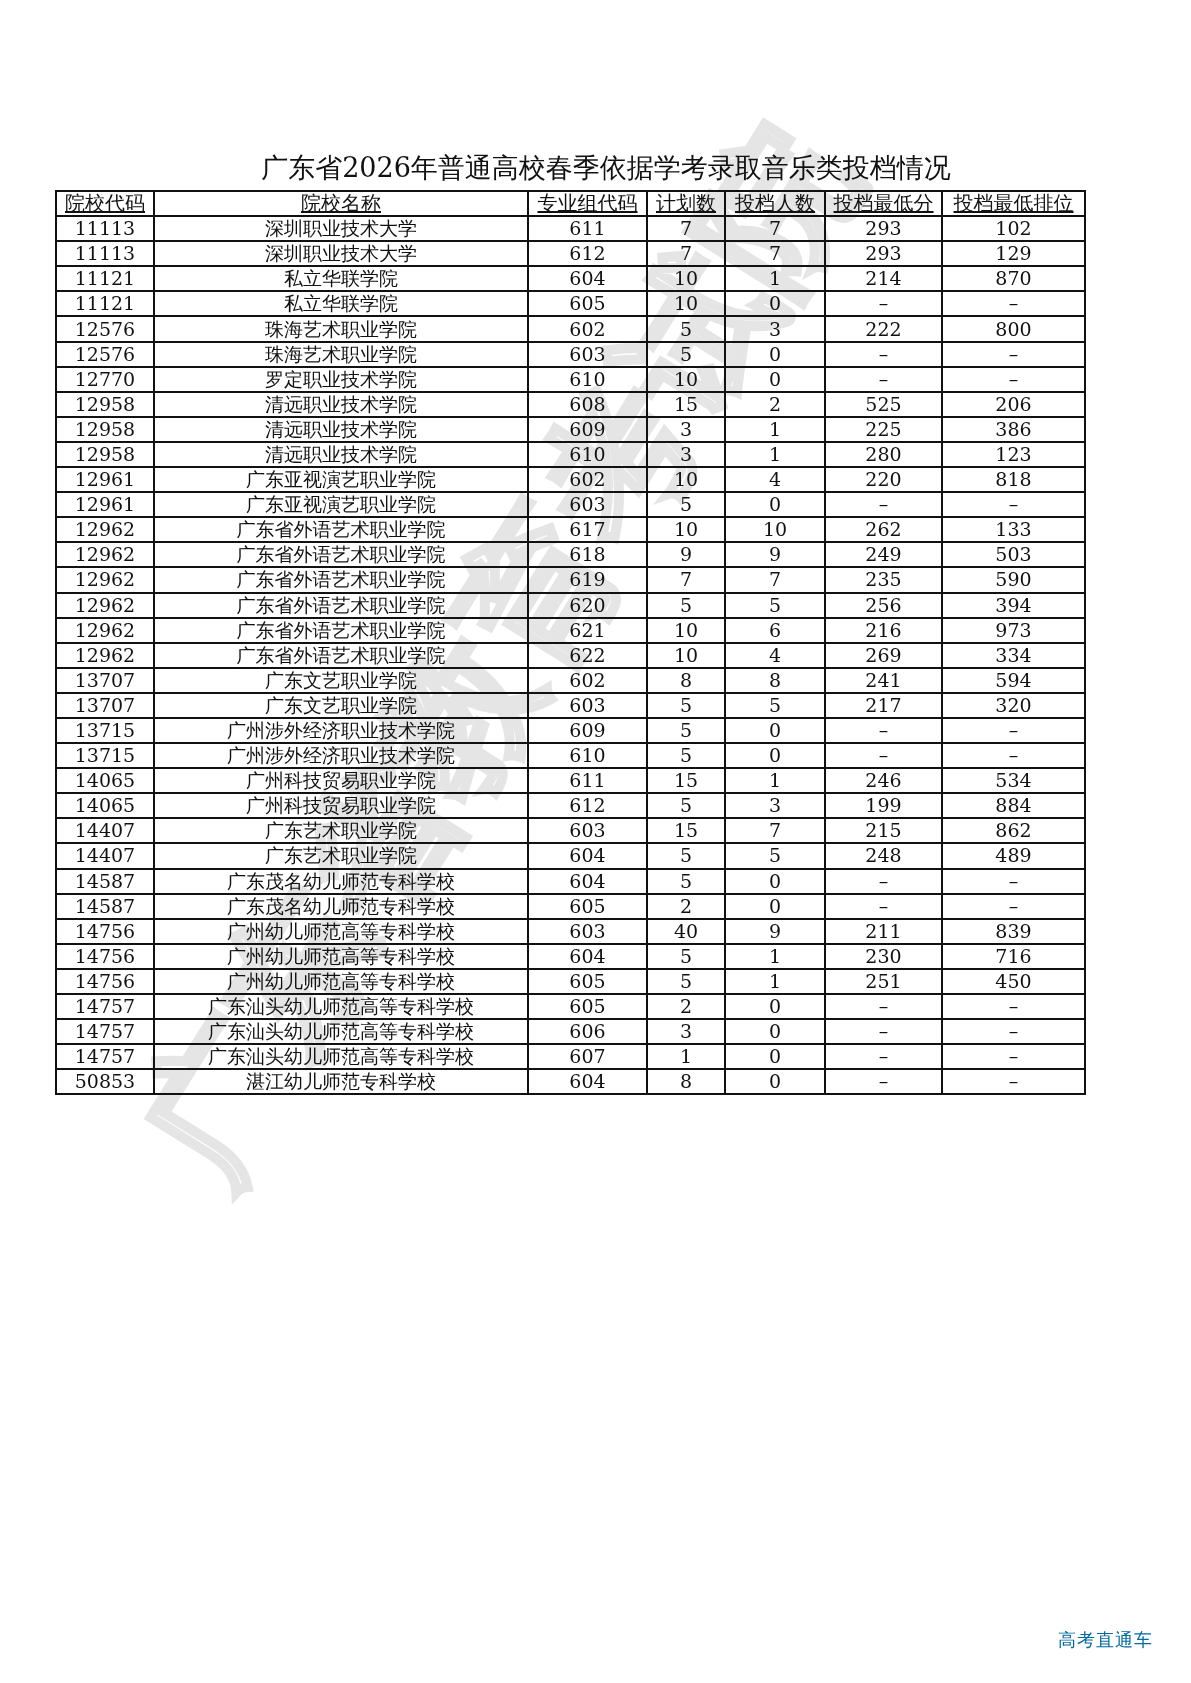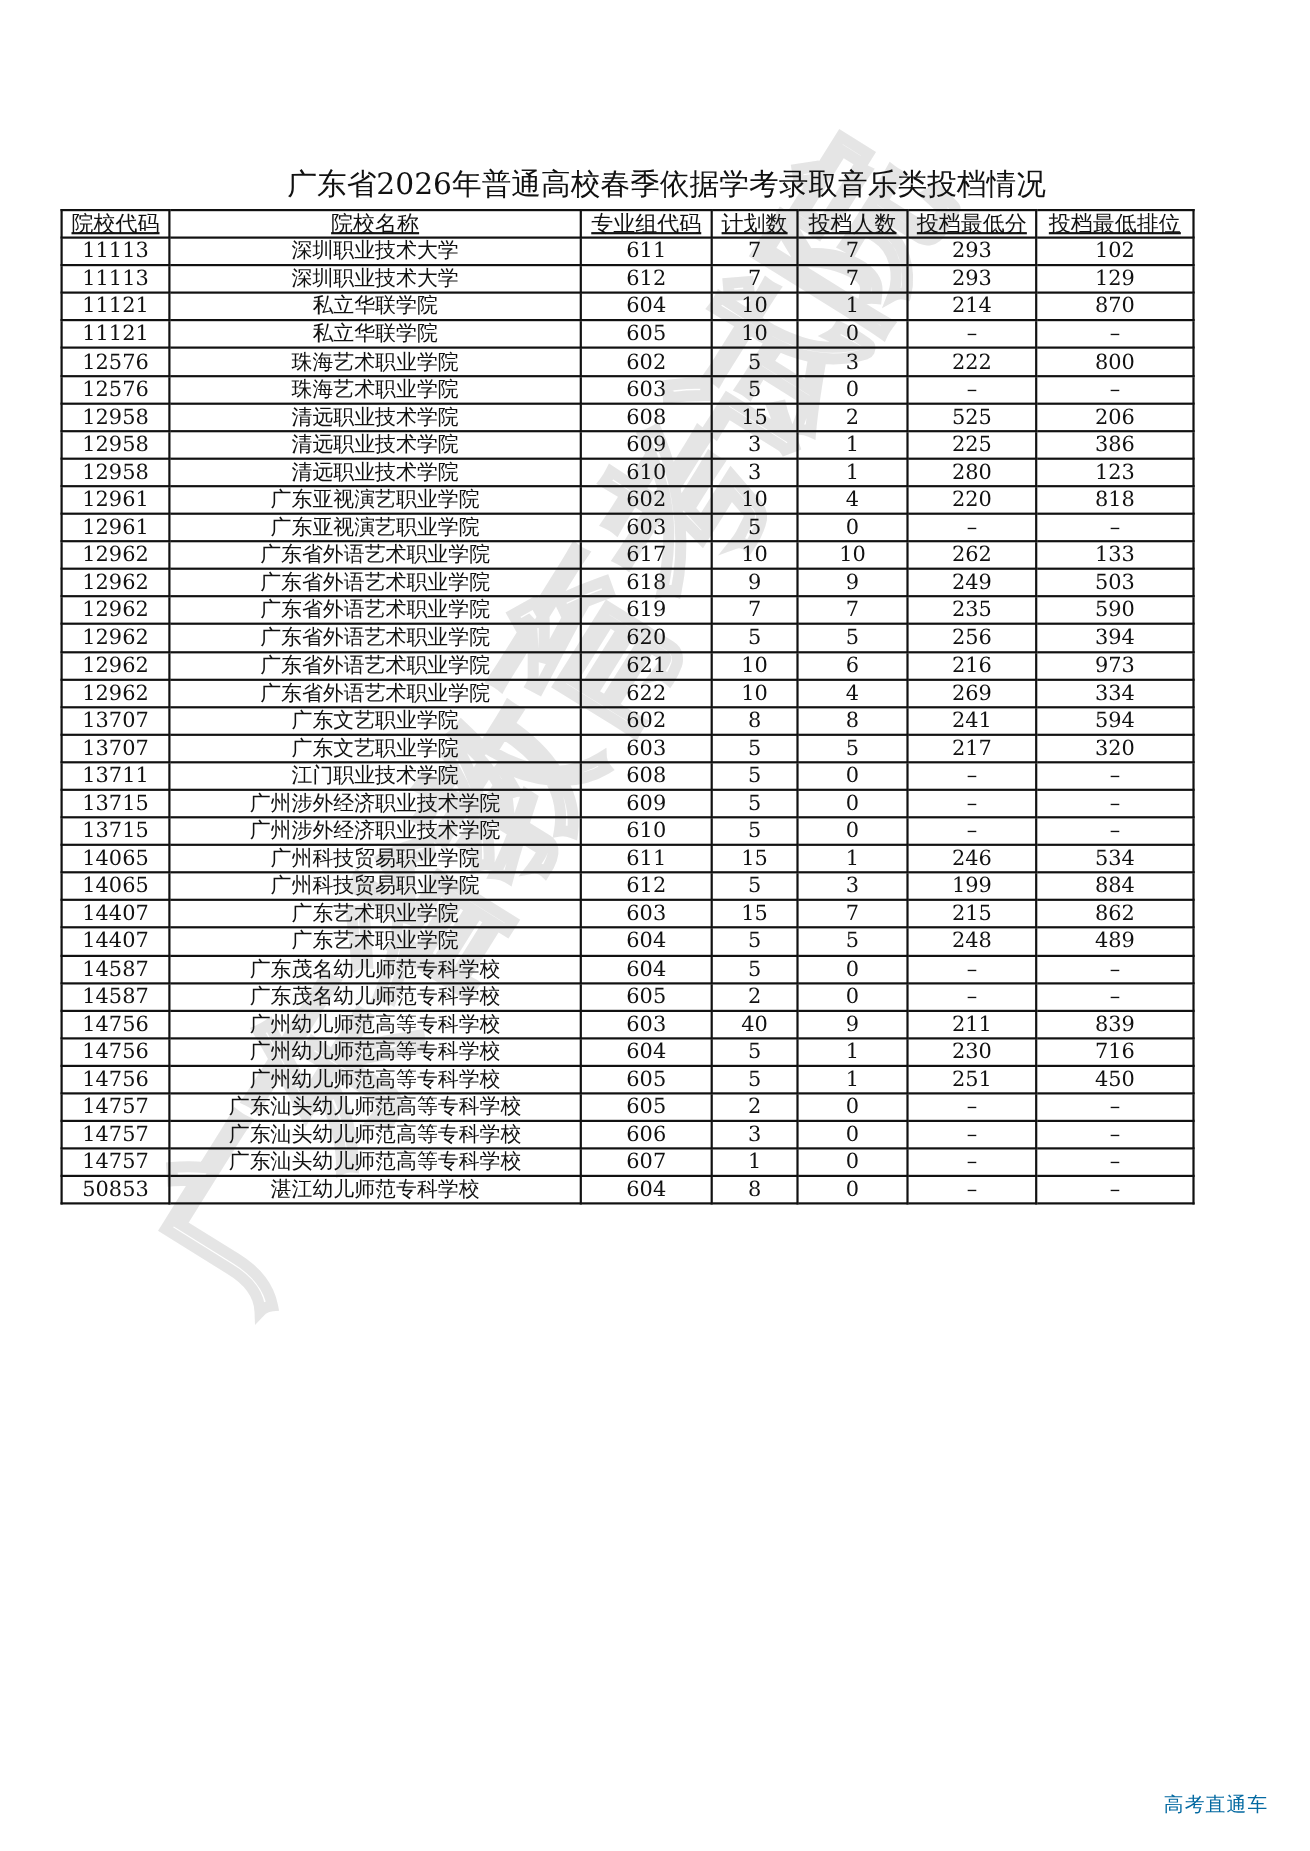--- a/index.html
+++ b/index.html
@@ -96,20 +96,29 @@
       <tr>
         <td>12576</td>
         <td>珠海艺术职业学院</td>
         <td>603</td>
         <td>5</td>
         <td>0</td>
         <td>–</td>
         <td>–</td>
       </tr>
       <tr>
+        <td>12770</td>
+        <td>罗定职业技术学院</td>
+        <td>610</td>
+        <td>10</td>
+        <td>0</td>
+        <td>–</td>
+        <td>–</td>
+      </tr>
+      <tr>
         <td>12958</td>
         <td>清远职业技术学院</td>
         <td>608</td>
         <td>15</td>
         <td>2</td>
         <td>525</td>
         <td>206</td>
       </tr>
       <tr>
         <td>12958</td>
@@ -213,29 +222,20 @@
       <tr>
         <td>13707</td>
         <td>广东文艺职业学院</td>
         <td>603</td>
         <td>5</td>
         <td>5</td>
         <td>217</td>
         <td>320</td>
       </tr>
       <tr>
-        <td>13711</td>
-        <td>江门职业技术学院</td>
-        <td>608</td>
-        <td>5</td>
-        <td>0</td>
-        <td>–</td>
-        <td>–</td>
-      </tr>
-      <tr>
         <td>13715</td>
         <td>广州涉外经济职业技术学院</td>
         <td>609</td>
         <td>5</td>
         <td>0</td>
         <td>–</td>
         <td>–</td>
       </tr>
       <tr>
         <td>13715</td>

